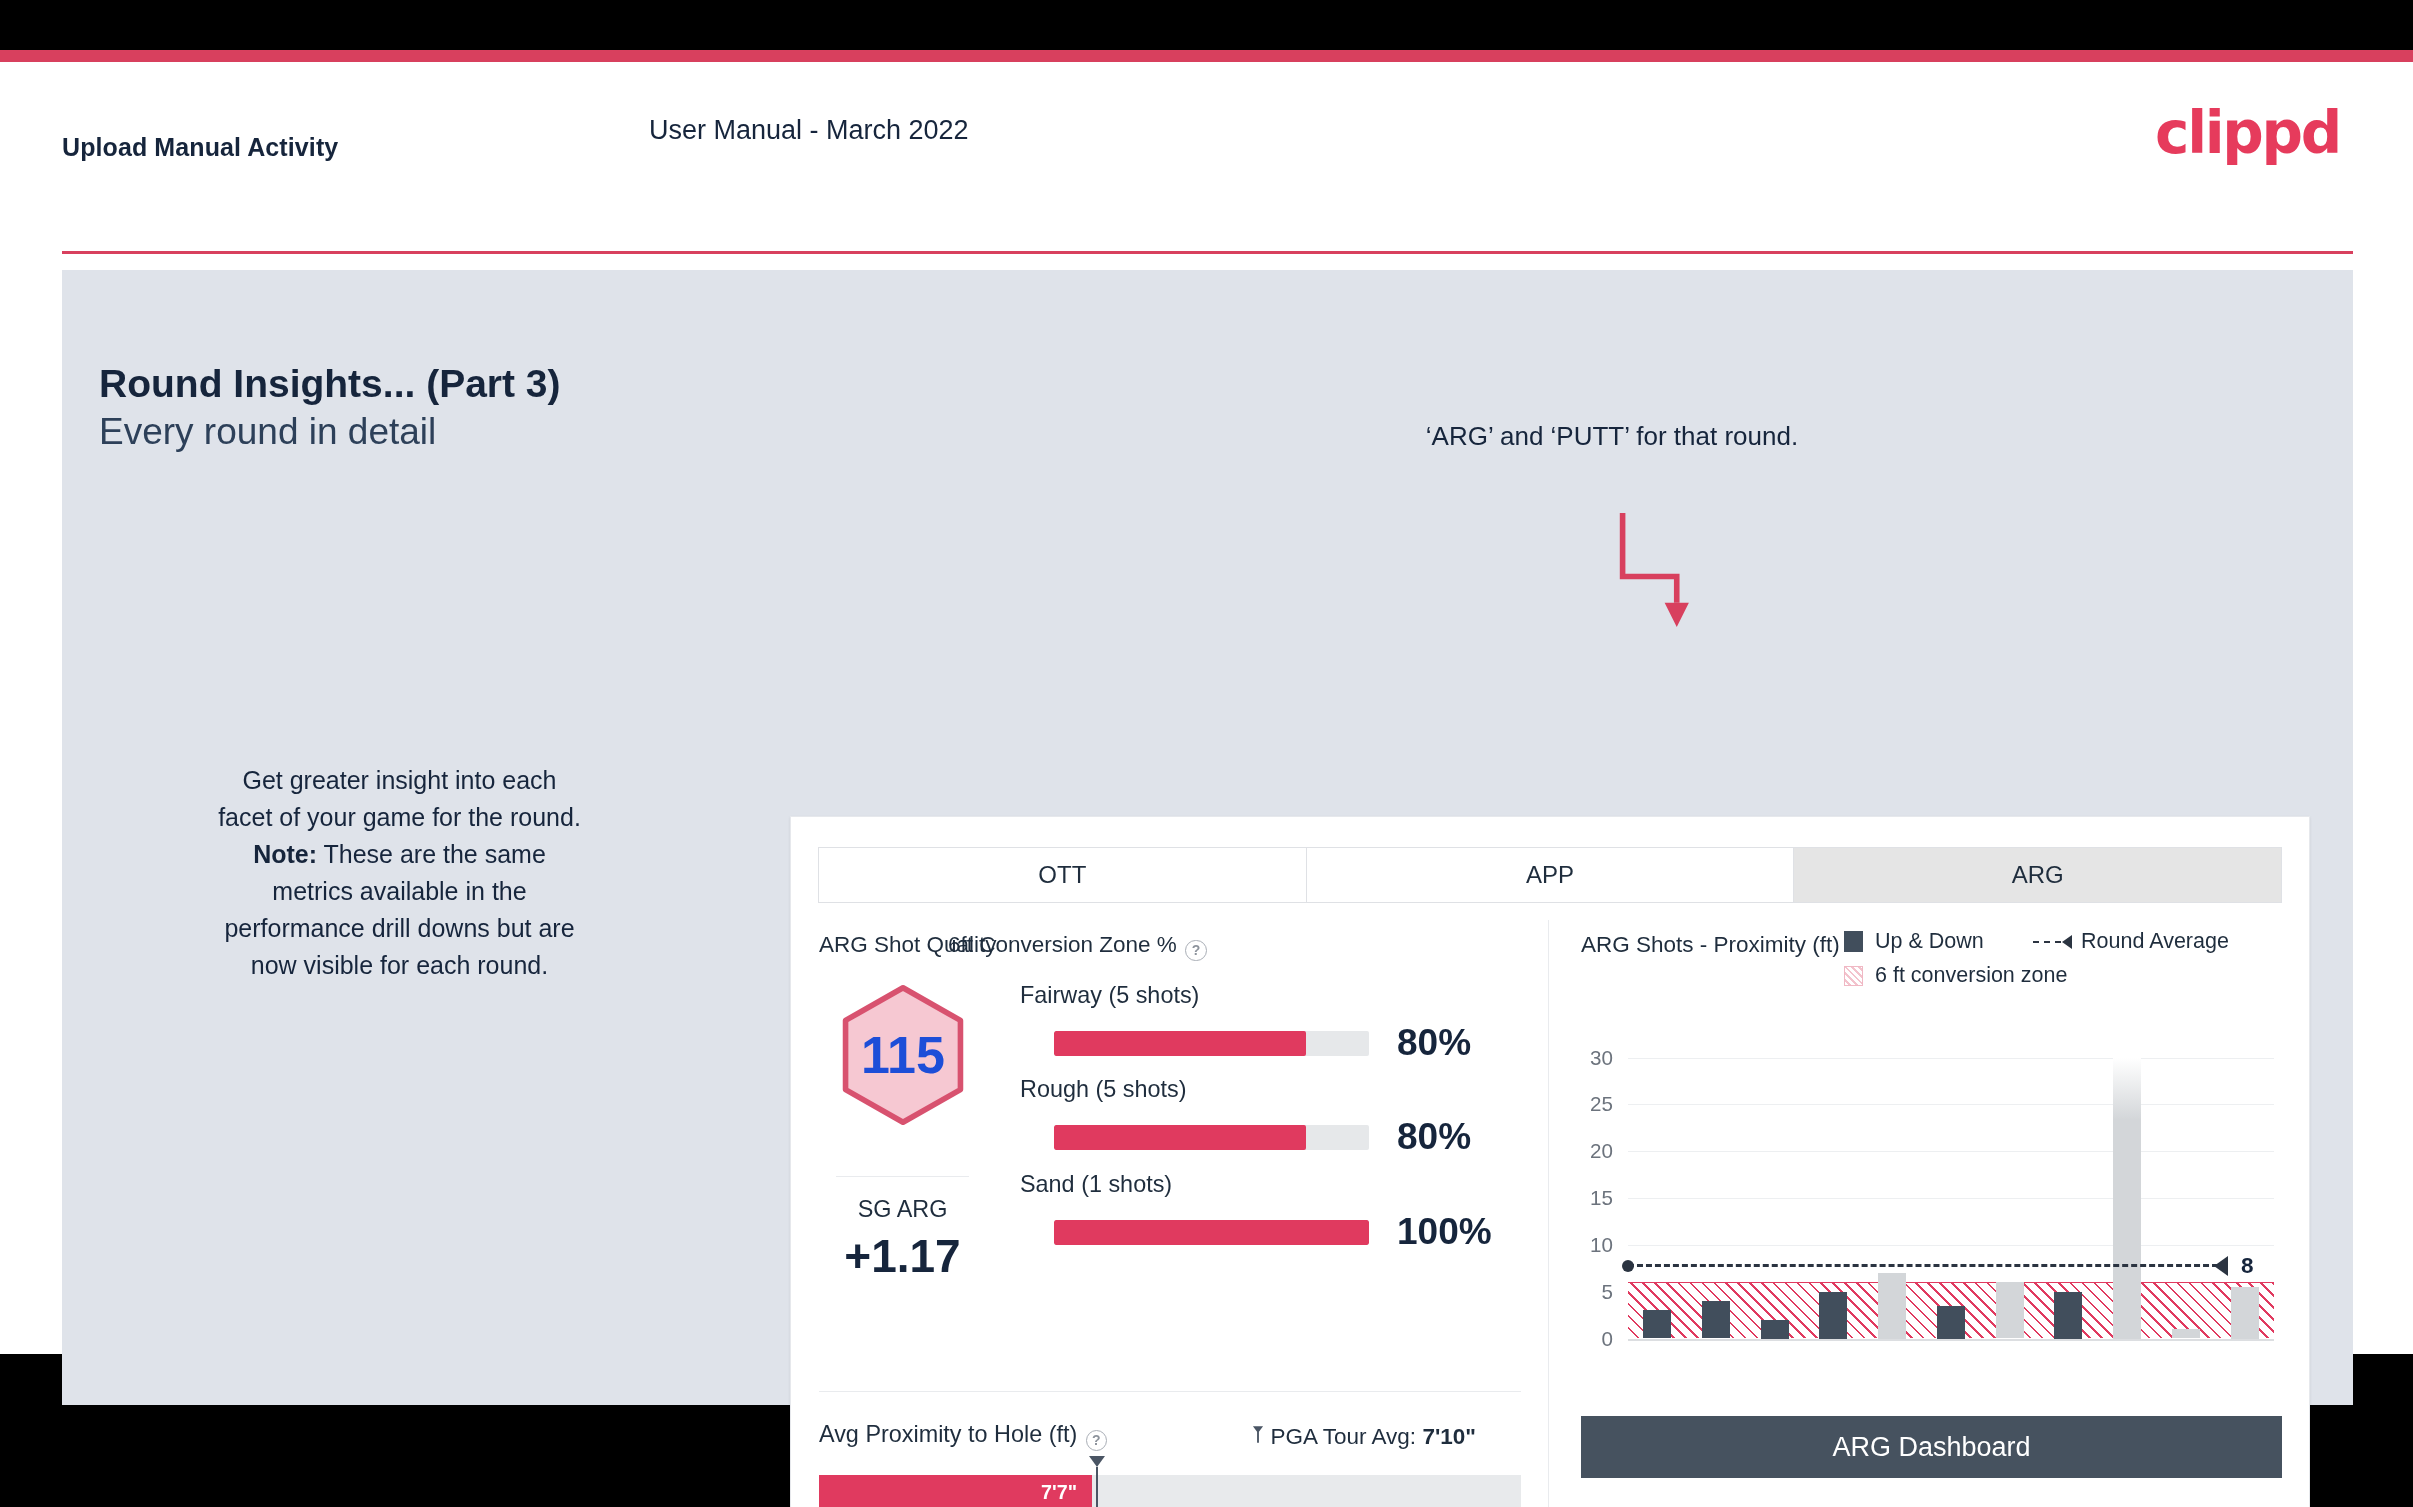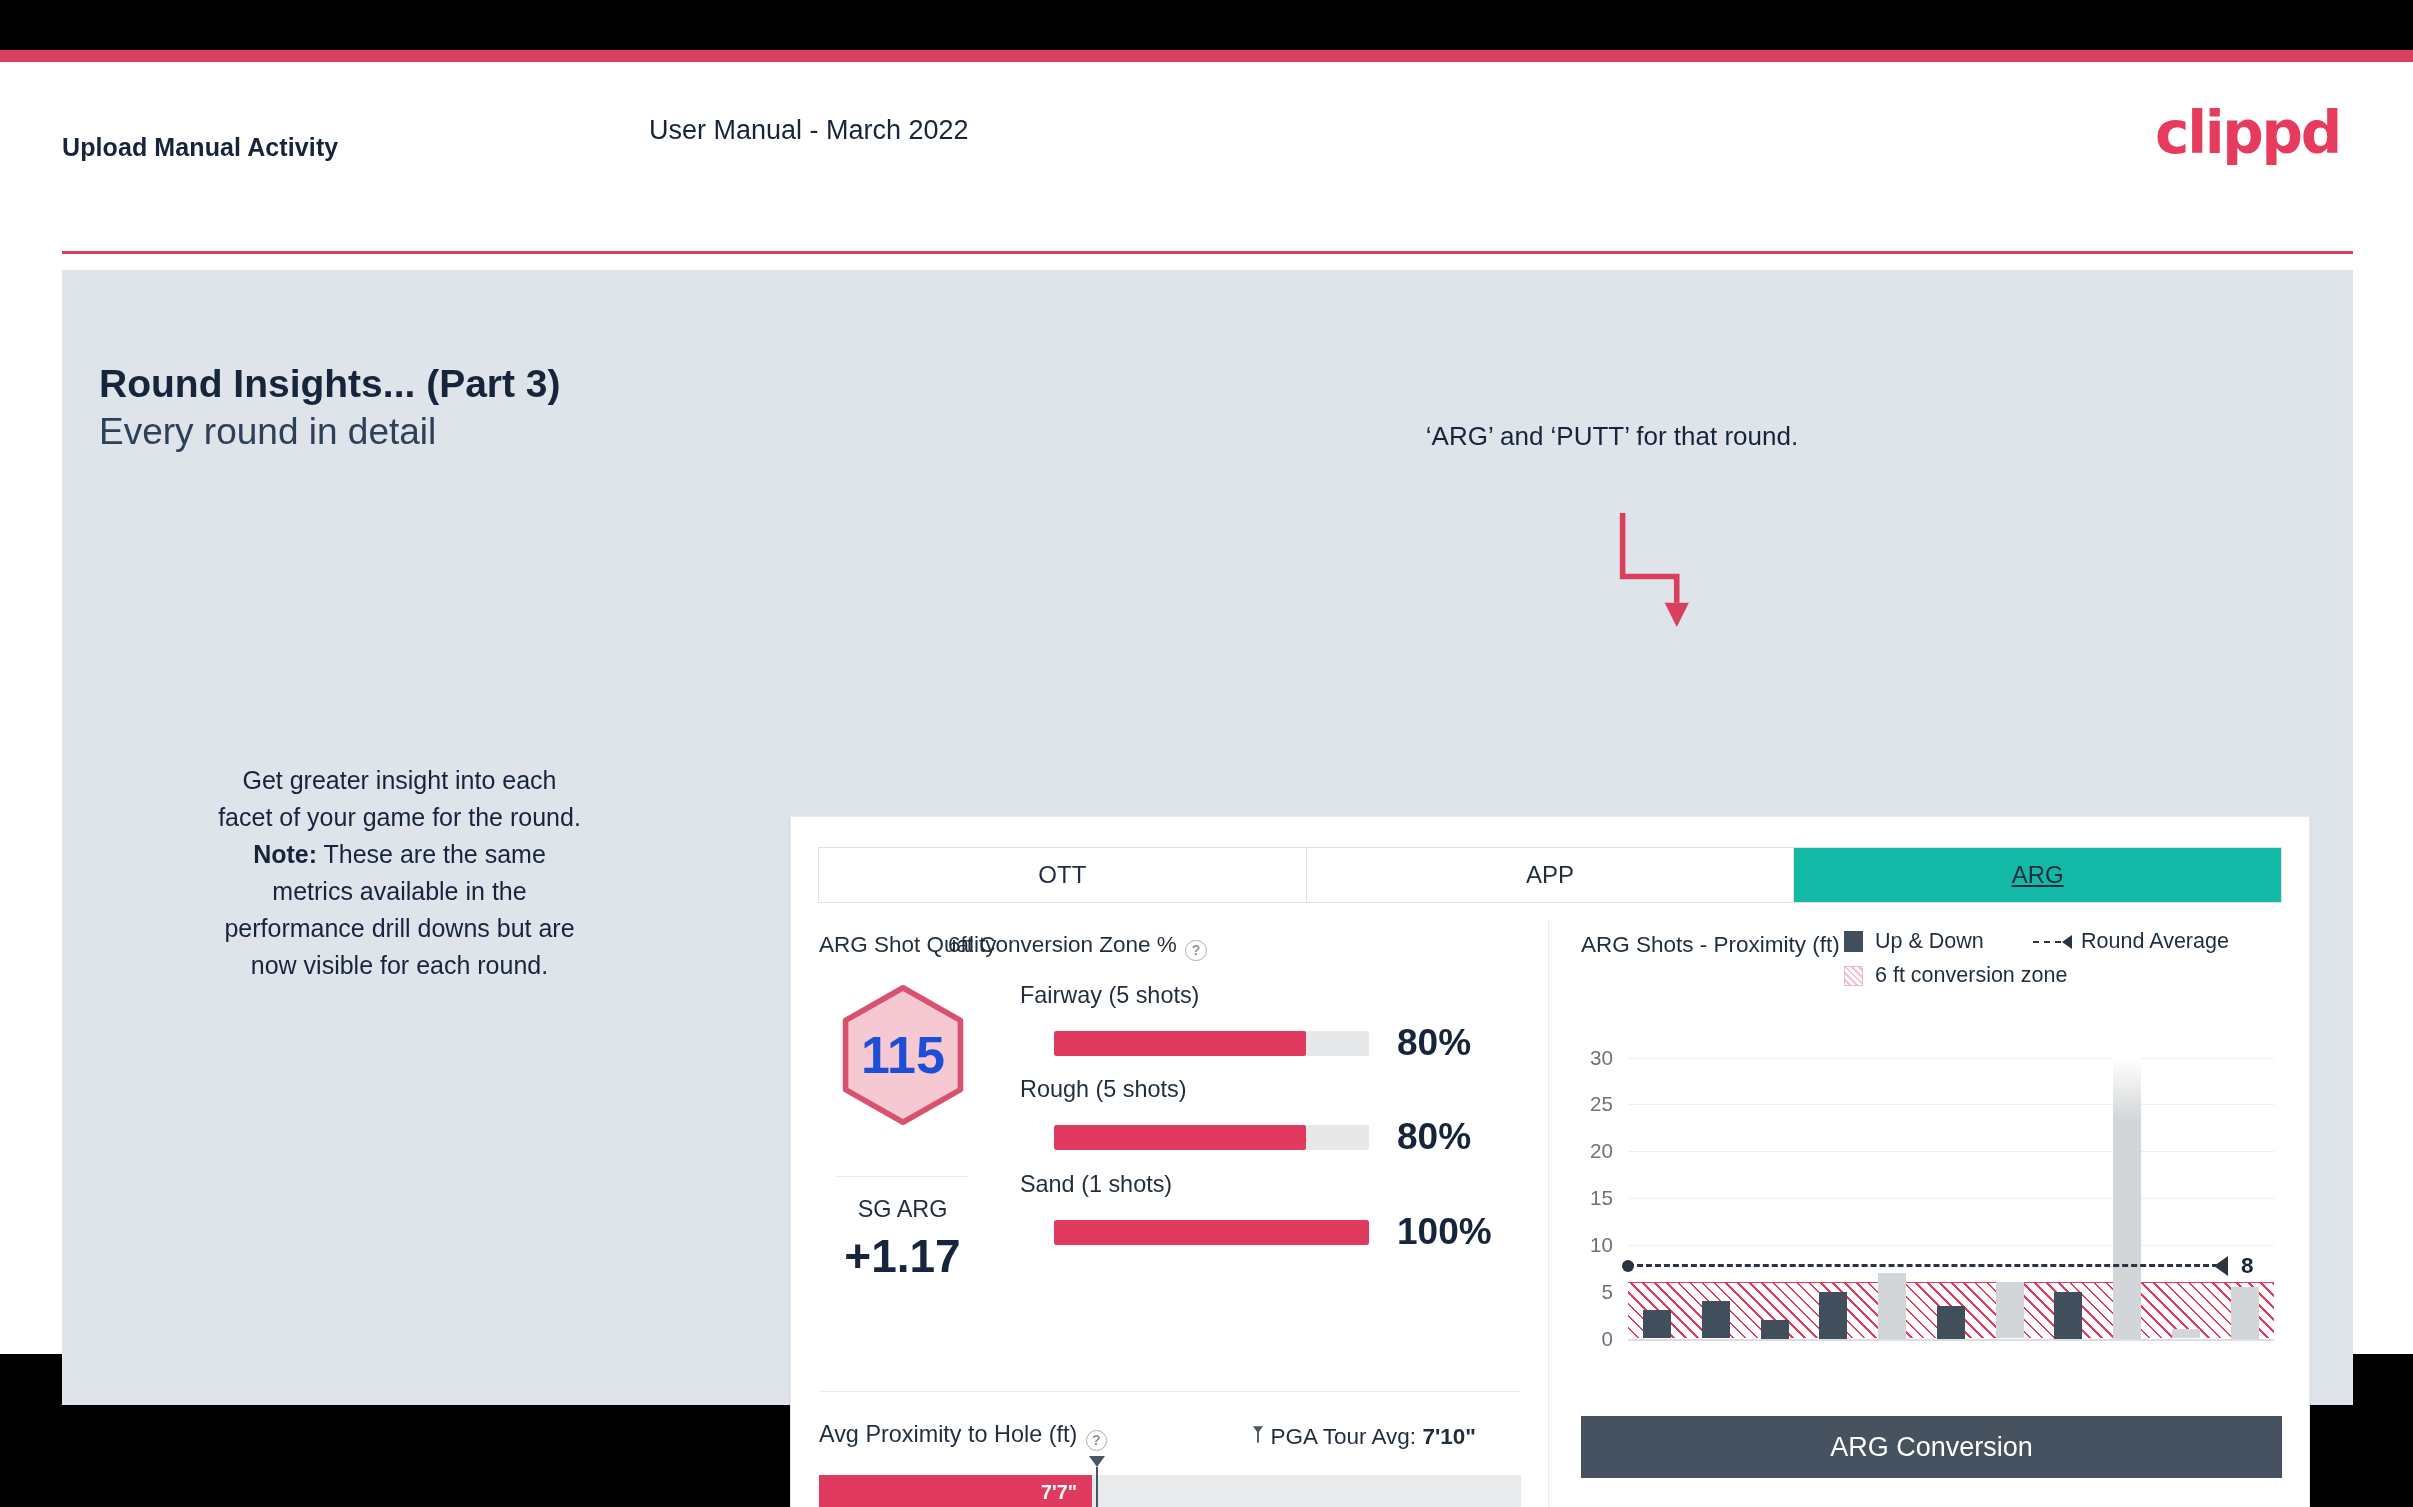--- a/index.html
+++ b/index.html
@@ -107,21 +107,21 @@
   }
   .tab {
     flex: 1;
     display: flex; align-items: center; justify-content: center;
     font-size: 24px; color: #1f2d3d;
     border-right: 0.9px solid #dfe1e5;
     background: #fff;
     cursor: pointer;
   }
   .tab:last-child { border-right: none; }
-  .tab.active { background: #14b8a6; text-decoration: underline; }
+  .tab.active { background: #e5e5e5; }
 
   .col-divider {
     position: absolute; left: 757px; top: 103px;
     width: 0.9px; height: 598px; background: #e9ebee;
   }
 
   
   .lbl-shotquality {
     position: absolute; left: 28px; top: 115px;
     font-size: 22.5px; color: #1f2d3d;
@@ -429,19 +429,19 @@
             <div class="bar dark" style="left: 473px; width: 28px; height: 47px; bottom: auto; top: 255px;"></div>
             <div class="bar light" style="left: 532px; width: 28px; height: 281px; bottom: auto; top: 20.6px;"></div>
             <div class="bar light short" style="left: 591px; width: 28px; height: 9.4px; bottom: auto; top: 292px;"></div>
             <div class="bar light short" style="left: 650px; width: 28px; height: 52px; bottom: auto; top: 250px;"></div>
             <div class="avgline" style="top: 227px; width: 599px;"></div>
             <div class="avgdot" style="left: 47px; top: 229px;"></div>
             <div class="avgtri" style="left: 633px; top: 229px;"></div>
             <div class="avglabel" style="left: 660px; top: 229px;">8</div>
           </div>
 
-        <div class="dash-btn">ARG Conversion</div>
+        <div class="dash-btn">ARG Dashboard</div>
 
       </div>
     </div>
   </div>
 </div>
 
 
 </body></html>

